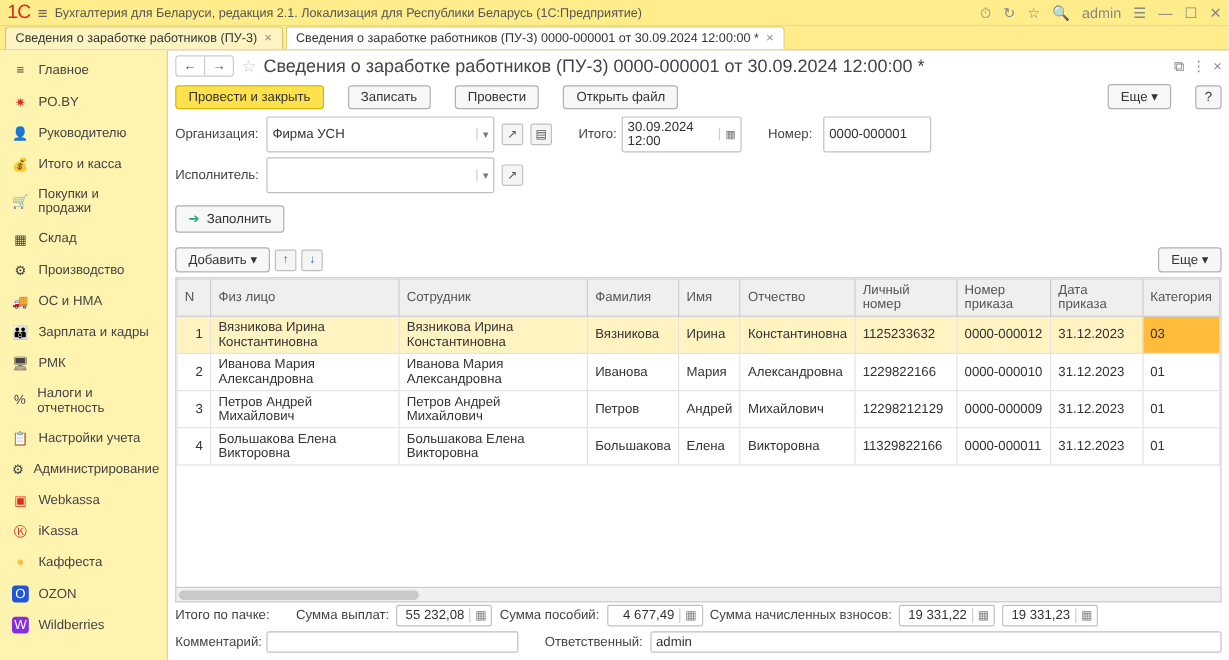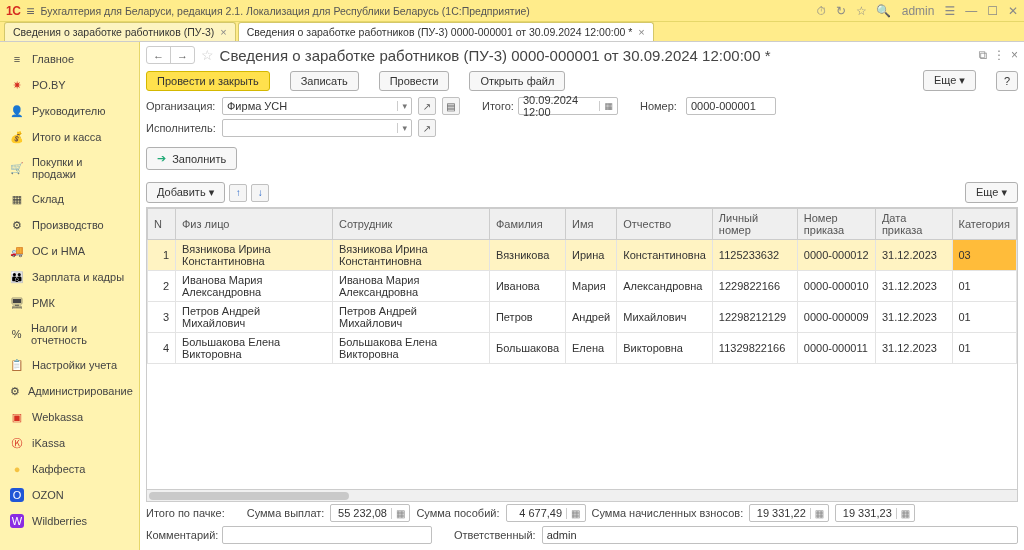--- a/index.html
+++ b/index.html
@@ -18,22 +18,22 @@
     height: 22px;
     background: #ffec8b;
     display: flex;
     align-items: center;
     padding: 0 6px;
     gap: 6px;
     border-bottom: 1px solid #e6d76a;
   }
   .logo-1c {
     color: #d62d20;
-    font-weight: bold;
-    font-size: 12px;
+    font-weight: normal;
+    font-size: 16px;
     letter-spacing: -0.5px;
     text-align: center;
   }
   .hamburger { color: #666; font-size: 14px; cursor: default; }
   .titlebar-title { color: #555; font-size: 10.5px; flex: 1; }
   .titlebar-icons { display: flex; gap: 10px; align-items: center; color: #888; font-size: 12px; }
   .titlebar-icons span { cursor: default; }
   
   .doctabs {
     height: 20px;
@@ -121,21 +121,21 @@
   
   .form-row {
     display: flex; align-items: center; gap: 6px;
     margin-bottom: 4px;
     font-size: 11px;
   }
   .form-label { width: 70px; color: #444; }
   .input {
     border: 1px solid #c0c0c0;
     background: #fff;
-    height: 18px;
+    height: 30px;
     padding: 0 4px;
     font-size: 11px;
     display: inline-flex;
     align-items: center;
     border-radius: 2px;
   }
   .input .caret {
     margin-left: auto; border-left: 1px solid #ccc;
     padding-left: 4px; color: #777; font-size: 9px;
   }

